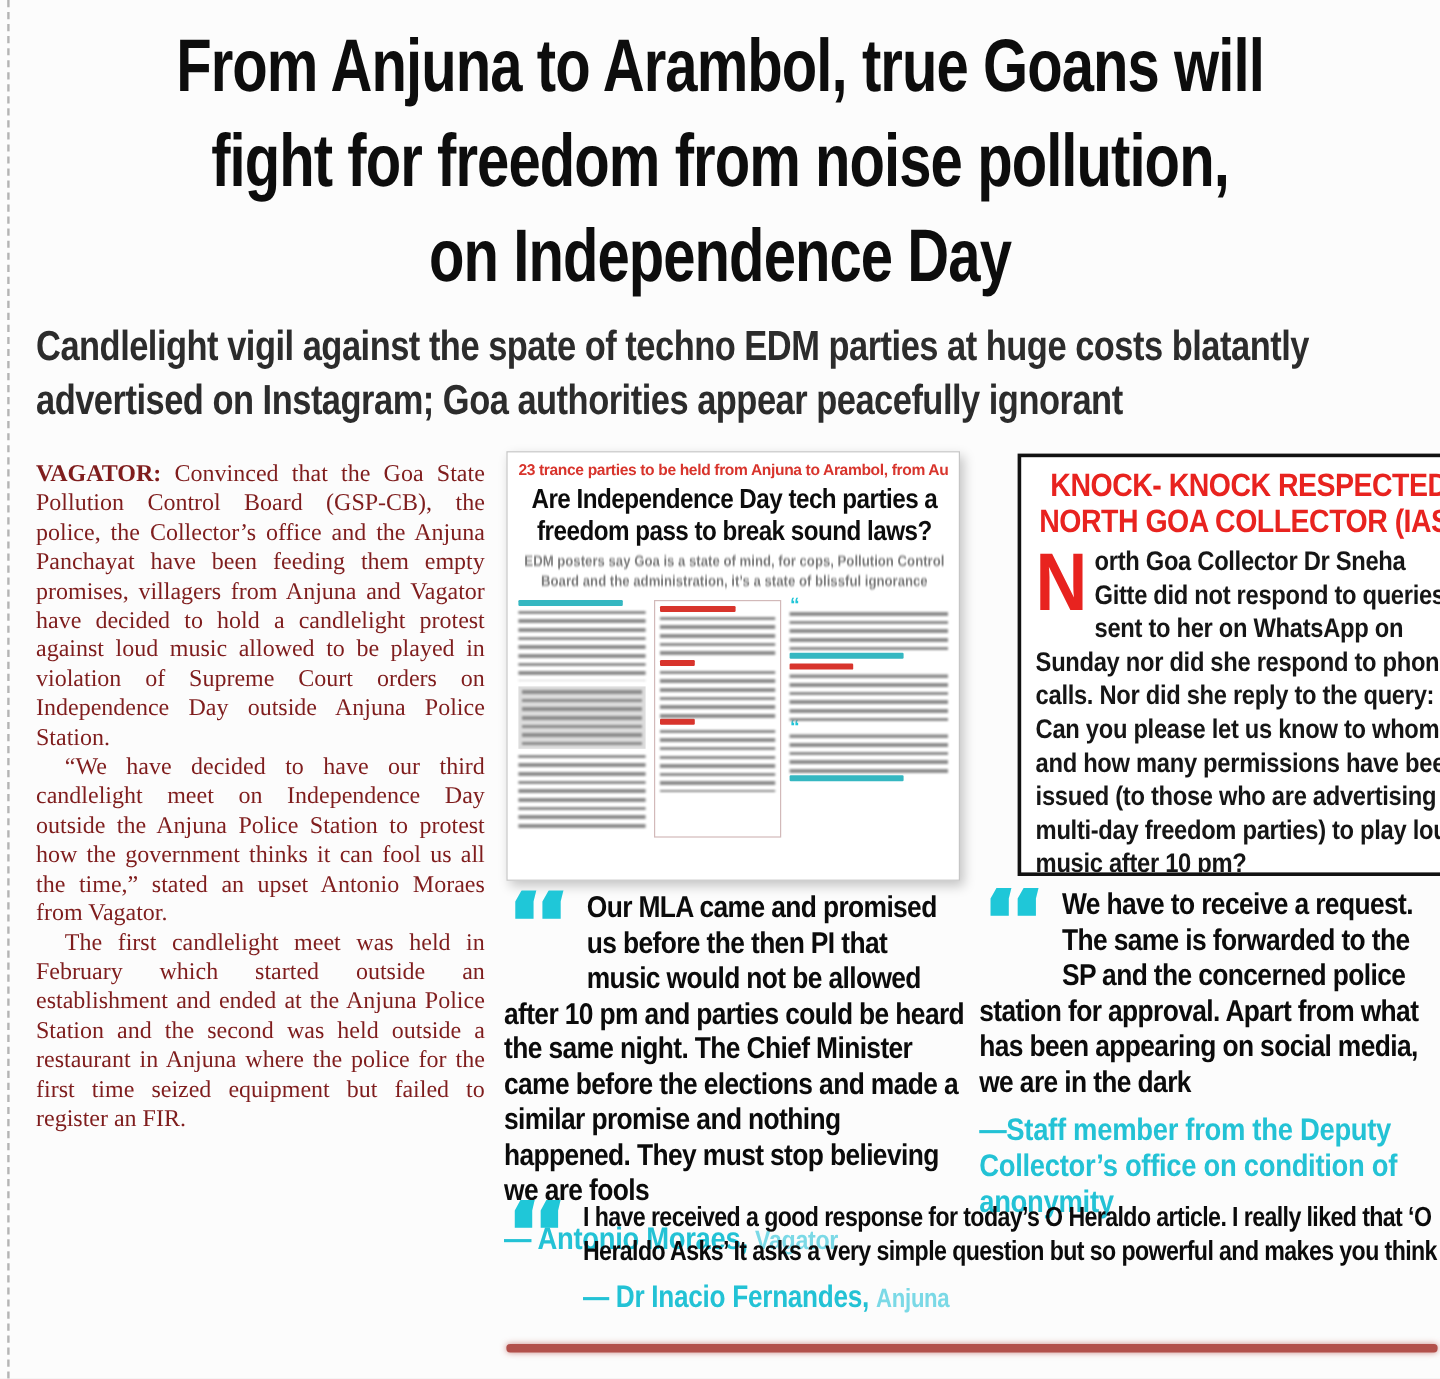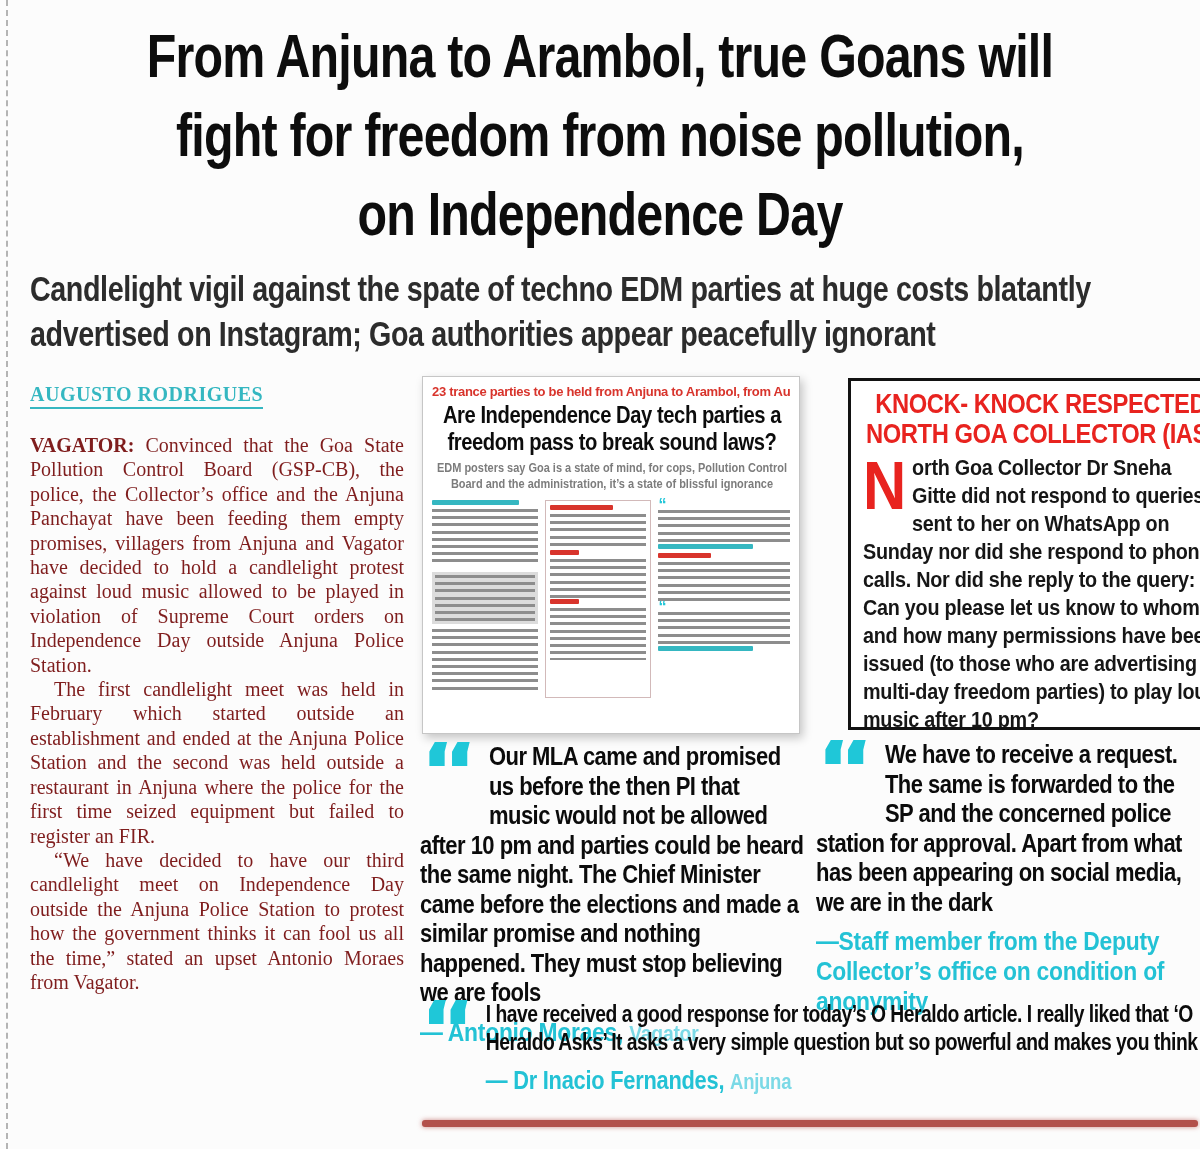--- a/index.html
+++ b/index.html
@@ -137,24 +137,23 @@
 
   <div class="headline">
     <div>From Anjuna to Arambol, true Goans will</div>
     <div>fight for freedom from noise pollution,</div>
     <div>on Independence Day</div>
   </div>
 
   <div class="standfirst">Candlelight vigil against the spate of techno EDM parties at huge costs blatantly advertised on Instagram; Goa authorities appear peacefully ignorant</div>
 
   <div class="col-left">
-    <span class="byline">AUGUSTO RODRIGUES</span>
     <p class="body-par"><span class="dateline">VAGATOR:</span> <span>Convinced that the Goa State Pollution Control Board (GSP-CB), the police, the Collector’s office and the Anjuna Panchayat have been feeding them empty promises, villagers from Anjuna and Vagator have decided to hold a candlelight protest against loud music allowed to be played in violation of Supreme Court orders on Independence Day outside Anjuna Police Station.</span></p>
+    <p class="body-par">“We have decided to have our third candlelight meet on Independence Day outside the Anjuna Police Station to protest how the government thinks it can fool us all the time,” stated an upset Antonio Moraes from Vagator.</p>
     <p class="body-par">The first candlelight meet was held in February which started outside an establishment and ended at the Anjuna Police Station and the second was held outside a restaurant in Anjuna where the police for the first time seized equipment but failed to register an FIR.</p>
-    <p class="body-par">“We have decided to have our third candlelight meet on Independence Day outside the Anjuna Police Station to protest how the government thinks it can fool us all the time,” stated an upset Antonio Moraes from Vagator.</p>
   </div>
 
   <div class="clipping">
     <div class="clip-kicker">23 trance parties to be held from Anjuna to Arambol, from Aug 15-18</div>
     <div class="clip-head-wrap">
       <div class="clip-headline">Are Independence Day tech parties a freedom pass to break sound laws?</div>
       <div class="clip-subhead">EDM posters say Goa is a state of mind, for cops, Pollution Control Board and the administration, it’s a state of blissful ignorance</div>
     </div>
     <div class="mini-cols">
       <div class="mini-col mc1">

